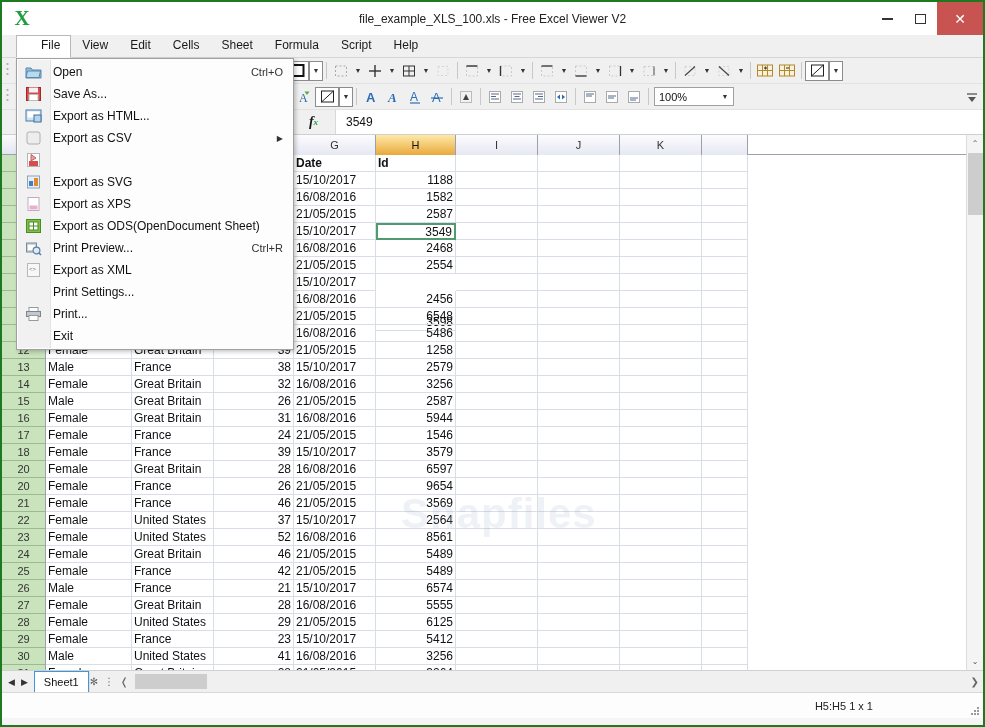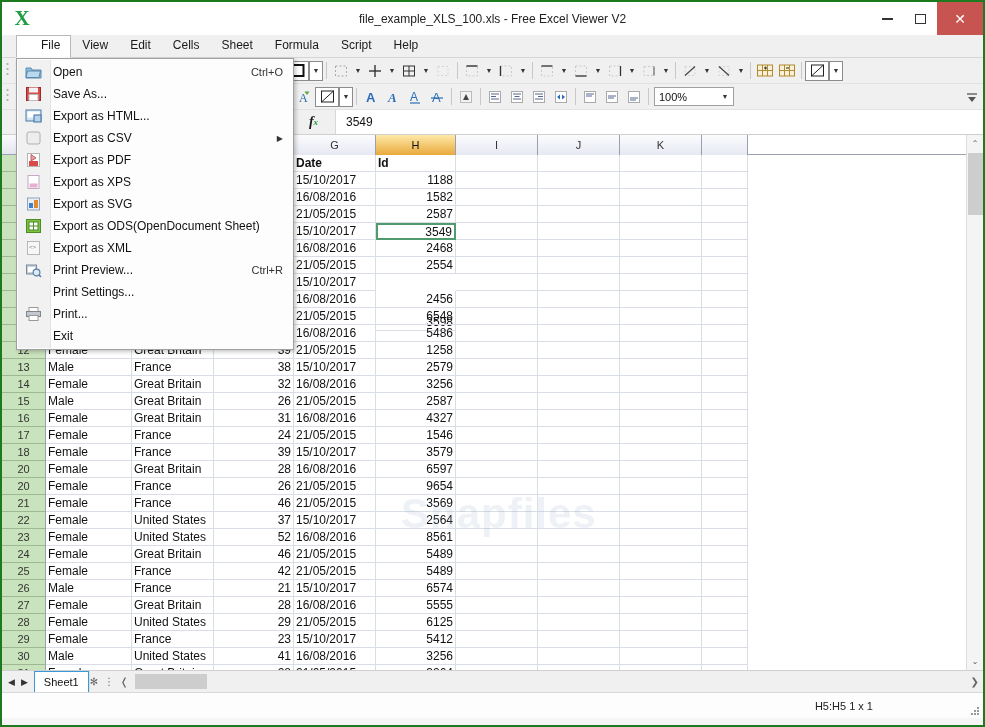--- a/index.html
+++ b/index.html
@@ -872,21 +872,21 @@
             <div class="cell" style="width: 82px; flex: 0 0 82px;"></div>
             <div class="cell" style="width: 82px; flex: 0 0 82px;"></div>
             <div class="cell" style="width: 82px; flex: 0 0 82px;"></div>
             <div class="cell" style="width: 46px; flex: 0 0 46px;"></div>
           </div>
           <div class="gridrow">
             <div class="cell" style="width: 86px; flex: 0 0 86px;">Female</div>
             <div class="cell" style="width: 82px; flex: 0 0 82px;">Great Britain</div>
             <div class="cell num" style="width: 80px; flex: 0 0 80px;">31</div>
             <div class="cell" style="width: 82px; flex: 0 0 82px;">16/08/2016</div>
-            <div class="cell num" style="width: 80px; flex: 0 0 80px;">4327</div>
+            <div class="cell num" style="width: 80px; flex: 0 0 80px;">5944</div>
             <div class="cell" style="width: 82px; flex: 0 0 82px;"></div>
             <div class="cell" style="width: 82px; flex: 0 0 82px;"></div>
             <div class="cell" style="width: 82px; flex: 0 0 82px;"></div>
             <div class="cell" style="width: 46px; flex: 0 0 46px;"></div>
           </div>
           <div class="gridrow">
             <div class="cell" style="width: 86px; flex: 0 0 86px;">Female</div>
             <div class="cell" style="width: 82px; flex: 0 0 82px;">France</div>
             <div class="cell num" style="width: 80px; flex: 0 0 80px;">24</div>
             <div class="cell" style="width: 82px; flex: 0 0 82px;">21/05/2015</div>
@@ -1114,64 +1114,63 @@
             </svg></span>
           <span class="dd-label">Export as CSV</span>
           <span class="dd-arrow">▶</span>
         </div>
         <div class="dd-item">
           <span class="dd-icon"><svg width="17" height="16">
               <rect x="2.5" y="1.5" width="12" height="13" fill="#fff" stroke="#b5b5b5"></rect>
               <path d="M4 9 h9 v5 h-9Z" fill="#d94a4a"></path>
               <path d="M6 2.5 L11 6 L6 9Z" fill="#e8a0a0" stroke="#c06060"></path>
             </svg></span>
-          <span class="dd-label">Export as PDF</span>
-        </div>
-        <div class="dd-item">
-          <span class="dd-icon"><svg width="17" height="16">
-              <rect x="3" y="1.5" width="11" height="13" fill="#fff" stroke="#c3a9c3"></rect>
-              <rect x="4.5" y="9.5" width="8" height="4" fill="#e7b0d0"></rect>
-            </svg></span>
-          <span class="dd-label">Export as XPS</span>
         </div>
         <div class="dd-item">
           <span class="dd-icon"><svg width="17" height="16">
               <rect x="2.5" y="2" width="12" height="12" fill="#e8eef5" stroke="#8fa3b8"></rect>
               <rect x="4" y="7" width="4" height="5" fill="#3f7fd0"></rect>
               <rect x="9" y="4" width="4" height="8" fill="#e08a30"></rect>
             </svg></span>
           <span class="dd-label">Export as SVG</span>
+        </div>
+        <div class="dd-item">
+          <span class="dd-icon"><svg width="17" height="16">
+              <rect x="3" y="1.5" width="11" height="13" fill="#fff" stroke="#c3a9c3"></rect>
+              <rect x="4.5" y="9.5" width="8" height="4" fill="#e7b0d0"></rect>
+            </svg></span>
+          <span class="dd-label">Export as XPS</span>
         </div>
         <div class="dd-item">
           <span class="dd-icon"><svg width="17" height="16">
               <rect x="1.5" y="1.5" width="14" height="13" fill="#7ec242" stroke="#4c8a28"></rect>
               <rect x="4" y="4" width="9" height="8" fill="#fff" stroke="#4c8a28"></rect>
               <line x1="4" y1="8" x2="13" y2="8" stroke="#4c8a28"></line>
               <line x1="8.5" y1="4" x2="8.5" y2="12" stroke="#4c8a28"></line>
             </svg></span>
           <span class="dd-label">Export as ODS(OpenDocument Sheet)</span>
-        </div>
-        <div class="dd-item">
-          <span class="dd-icon"><svg width="17" height="16">
-              <rect x="2.5" y="1.5" width="12" height="13" fill="#f7f7f7" stroke="#b8b8b8"></rect>
-              <text x="4" y="9" font-family="Liberation Mono, monospace" font-size="6" fill="#777">&lt;&gt;</text>
-            </svg></span>
-          <span class="dd-label">Export as XML</span>
         </div>
         <div class="dd-item">
           <span class="dd-icon"><svg width="17" height="16">
               <rect x="1.5" y="3" width="10" height="9" fill="#c9d3dd" stroke="#7d8a97"></rect>
               <rect x="3" y="5" width="7" height="5" fill="#fff"></rect>
               <circle cx="11.5" cy="10.5" r="3.4" fill="#dfe9f3" stroke="#5a7fa8" stroke-width="1.2"></circle>
               <line x1="13.8" y1="12.8" x2="16" y2="15" stroke="#5a7fa8" stroke-width="1.6"></line>
             </svg></span>
           <span class="dd-label">Print Preview...</span>
           <span class="dd-short">Ctrl+R</span>
         </div>
         <div class="dd-item">
+          <span class="dd-icon"><svg width="17" height="16">
+              <rect x="2.5" y="1.5" width="12" height="13" fill="#f7f7f7" stroke="#b8b8b8"></rect>
+              <text x="4" y="9" font-family="Liberation Mono, monospace" font-size="6" fill="#777">&lt;&gt;</text>
+            </svg></span>
+          <span class="dd-label">Export as XML</span>
+        </div>
+        <div class="dd-item">
           <span class="dd-label">Print Settings...</span>
         </div>
         <div class="dd-item">
           <span class="dd-icon"><svg width="17" height="16">
               <rect x="4" y="1.5" width="9" height="4" fill="#fff" stroke="#999"></rect>
               <rect x="1.5" y="5.5" width="14" height="5" fill="#c2c8ce" stroke="#7d868f"></rect>
               <rect x="4" y="9.5" width="9" height="5" fill="#fff" stroke="#999"></rect>
             </svg></span>
           <span class="dd-label">Print...</span>
         </div>

